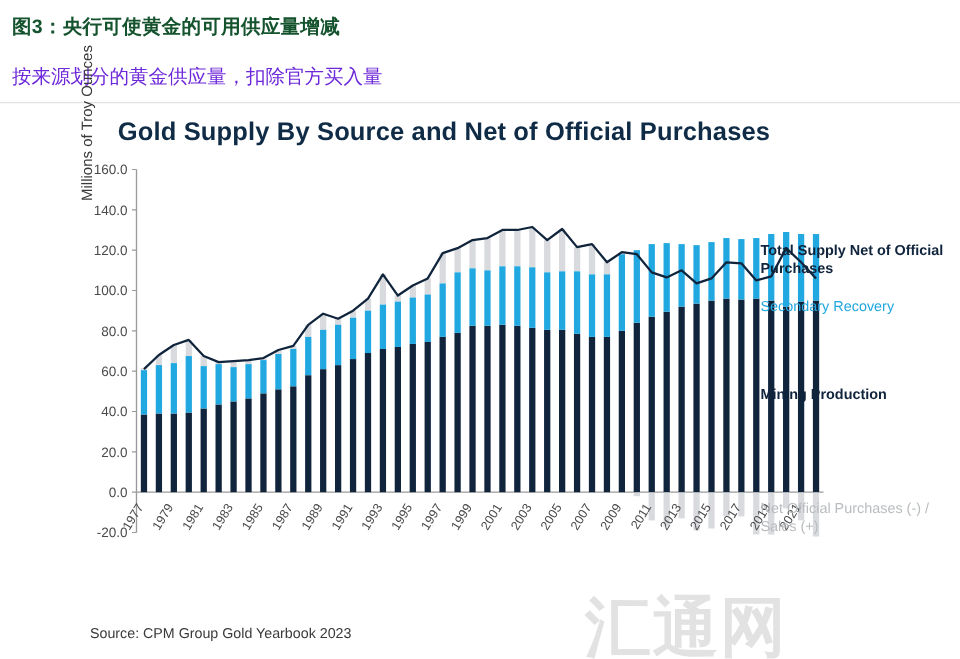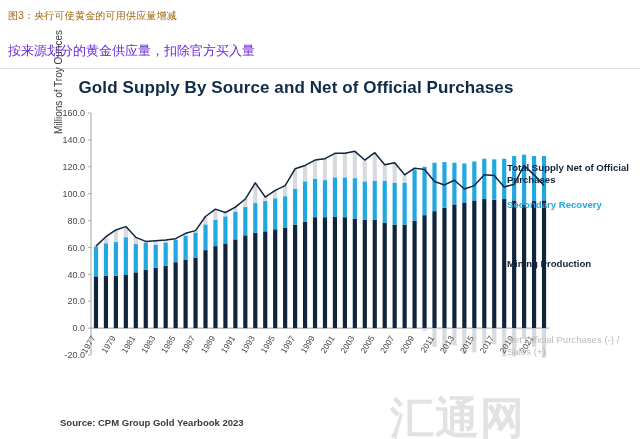--- a/index.html
+++ b/index.html
@@ -12,23 +12,23 @@
     background: #ffffff;
     font-family: "Liberation Sans", sans-serif;
     color: #1a1a1a;
     overflow: hidden;
     position: relative;
   }
   .fig-title {
     position: absolute;
     left: 8px;
     top: 9px;
-    font-size: 10px;
-    font-weight: normal;
-    color: #a16207;
+    font-size: 13px;
+    font-weight: bold;
+    color: #14532d;
     letter-spacing: 0.2px;
   }
   .fig-sub {
     position: absolute;
     left: 8px;
     top: 42px;
     font-size: 13px;
     color: #6d28d9;
   }
   .rule {
@@ -97,40 +97,39 @@
     width: 132px;
   }
   .lg-total {
     top: 93px;
     color: #10243c;
     font-weight: bold;
   }
   .lg-secondary {
     top: 130px;
     color: #22a8e0;
-    font-weight: bold;
+    font-weight: normal;
   }
   .lg-mining {
     top: 165px;
     color: #10243c;
     font-weight: bold;
     margin-top: 24px;
   }
   .lg-net {
     top: 265px;
     color: #b9bcbe;
     font-weight: normal;
   }
   .source {
     position: absolute;
     left: 60px;
     top: 348px;
     font-size: 9.5px;
     color: #3a3a3a;
-    font-weight: bold;
   }
   .watermark {
     position: absolute;
     left: 390px;
     top: 320px;
     font-size: 44px;
     font-weight: bold;
     color: rgba(150,150,150,0.28);
     letter-spacing: 1px;
     pointer-events: none;

